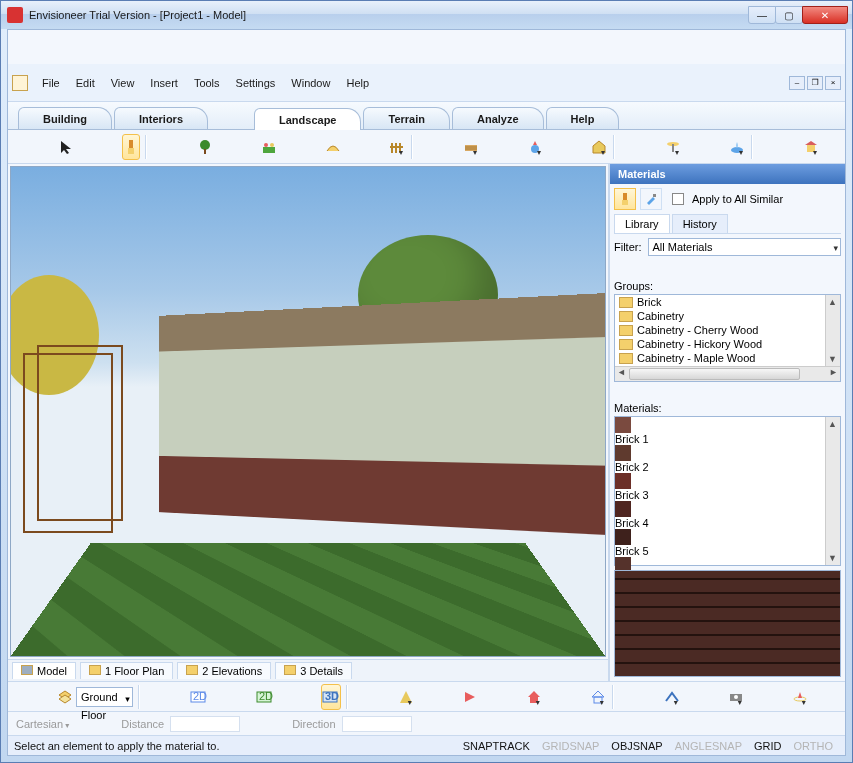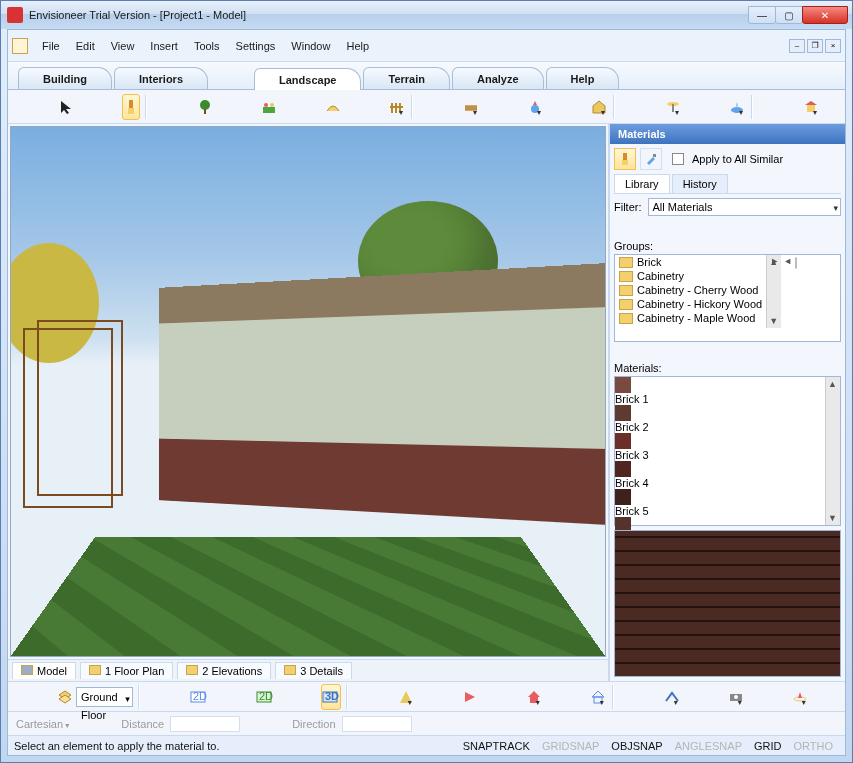--- a/index.html
+++ b/index.html
@@ -10,21 +10,21 @@
 .titlebar { height: 28px; background: linear-gradient(to bottom, #e8f0fb 0%, #d0e0f3 45%, #b8cfec 46%, #c5dbf2 100%); display: flex; align-items: center; padding: 0 4px 0 6px; }
 .titlebar .app-icon { width: 16px; height: 16px; background: #d83232; border-radius: 2px; margin-right: 6px; }
 .titlebar .title-text { flex: 1; color: #1a1a1a; }
 .titlebar .win-buttons { display: flex; gap: 0; }
 .titlebar .win-btn { width: 28px; height: 18px; display:flex;align-items:center;justify-content:center; font-size:10px; color:#222; background:linear-gradient(to bottom,#e6eefb,#cfe0f4); border:1px solid #9fb8d9; border-bottom-left-radius:3px; border-bottom-right-radius:3px; margin-left:-1px;}
 .titlebar .win-btn.close { width:46px; background: linear-gradient(to bottom,#f28b82,#d93025); color:#fff; border-color:#a12019;}
 
 .inner-frame { flex:1; margin: 0 6px 6px 6px; background:#f3f7fd; border:1px solid #9fb8d9; display:flex; flex-direction:column; }
 
 
-.menubar { height: 32px; background:#eaf2fc; display:flex; align-items:center; padding:0 4px; border-bottom:1px solid #c9d9ee; }
+.menubar { height: 38px; background:#eaf2fc; display:flex; align-items:center; padding:0 4px; border-bottom:1px solid #c9d9ee;margin-top:34px; }
 .menubar .menu-icon { width:16px;height:16px; border:1px solid #c8a24e; background:#fff4d6; margin-right:6px;}
 .menubar .menu-item { padding: 2px 8px; color:#1a1a1a; border-radius:3px;}
 .menubar .mdi-buttons { margin-left:auto; display:flex; gap:2px;}
 .menubar .mdi-btn{ width:16px;height:14px;border:1px solid #9fb8d9;background:#e6eefb;font-size:8px;display:flex;align-items:center;justify-content:center;}
 
 
 .main-tabs { height:28px; background:linear-gradient(to bottom,#f6fafe,#e4eef9); display:flex; align-items:flex-end; padding:0 10px; border-bottom:1px solid #a7bdd9; }
 .main-tabs .tab { padding:5px 24px 4px 24px; border:1px solid #a7bdd9; border-bottom:none; background:linear-gradient(to bottom,#f6fafe,#d8e6f5); margin-right:2px; border-top-left-radius:6px; border-top-right-radius:14px; font-weight:bold; color:#1a1a1a;}
 .main-tabs .tab.active { background:#fff; position:relative; top:1px;margin-left:44px; }
 
@@ -73,21 +73,21 @@
 
 .side-tabs{ display:flex; border-bottom:1px solid #c9d9ee; margin-bottom:4px;}
 .side-tabs .st{ padding:3px 10px; border:1px solid #c9d9ee; border-bottom:none; background:#e6eefb; margin-right:2px;}
 .side-tabs .st.active{ background:#fff;}
 
 .field-row{ display:flex; align-items:center; gap:6px; margin-bottom:4px;}
 .select{ flex:1; height:18px; border:1px solid #9fb8d9; background:#fff; padding:0 14px 0 4px; position:relative; font-size:11px; line-height:16px;}
 .select::after{ content:"▾"; position:absolute; right:2px; top:1px; font-size:9px; color:#333;}
 
 .listlabel{ margin-top:20px; margin-bottom:2px;}
-.listbox{ flex:0 0 auto; border:1px solid #9fb8d9; background:#fff; overflow:hidden; display:flex; flex-direction:row;}
+.listbox{ flex:0 0 auto; border:1px solid #9fb8d9; background:#fff; overflow:hidden; display:flex; flex-direction:column;}
 .listbox .items{ flex:1; overflow:hidden;}
 .listbox .item{ display:flex; align-items:center; gap:4px; padding:1px 4px;}
 .listbox .folder{ width:14px;height:11px;background:#f4d06c;border:1px solid #c8a24e;}
 .matlist .sw{ width:16px;height:16px;}
 .hscroll{ height:15px;background:#e9e9e9;border-top:1px solid #ccc; position:relative;}
 .hscroll::before{content:"◄";position:absolute;left:2px;top:0;font-size:9px;color:#555;}
 .hscroll::after{content:"►";position:absolute;right:2px;top:0;font-size:9px;color:#555;}
 .hscroll .thumb{position:absolute;left:14px;right:40px;top:1px;bottom:1px;background:linear-gradient(to bottom,#f7f7f7,#d7d7d7);border:1px solid #bbb;border-radius:2px;}
 .vscroll{ width:15px;background:#e9e9e9;border-left:1px solid #ccc; position:relative;}
 .vscroll::before{content:"▲";position:absolute;top:2px;left:2px;font-size:9px;color:#555;}

